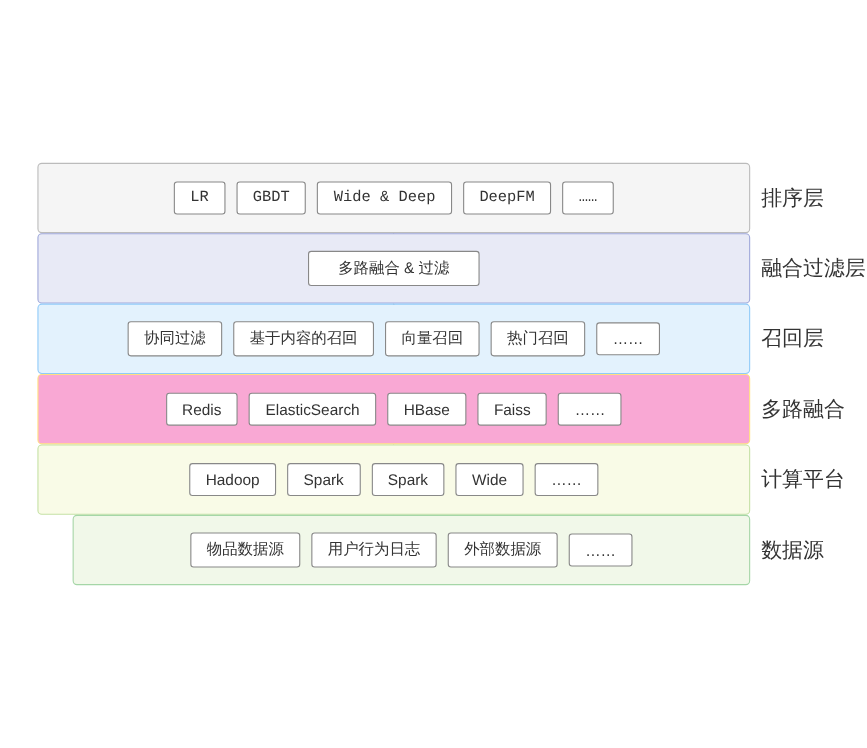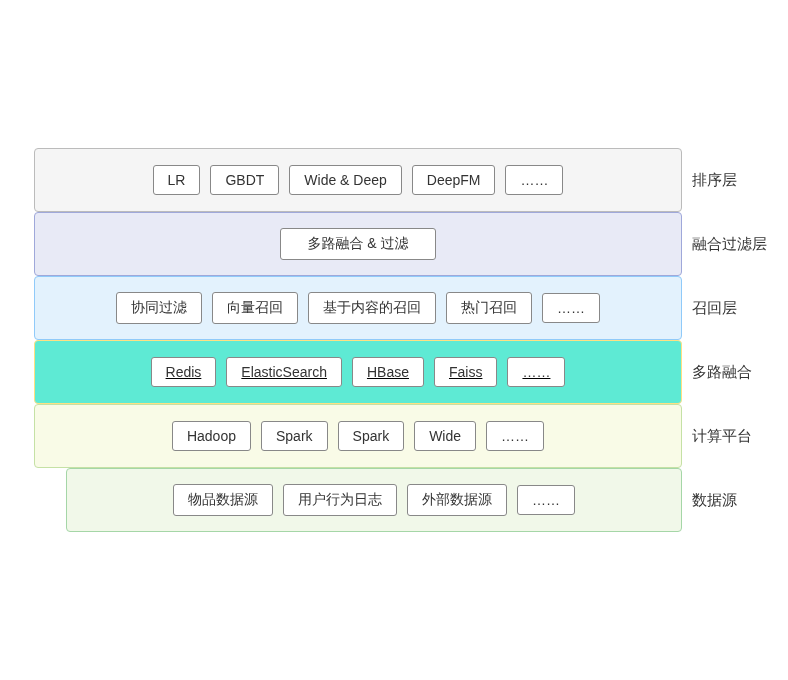--- a/index.html
+++ b/index.html
@@ -32,43 +32,43 @@
       padding: 14px 16px;
       display: flex;
       align-items: center;
       justify-content: center;
       min-height: 64px;
       position: relative;
     }
     .layer-label {
       width: 72px;
       text-align: left;
-      font-size: 15px;
+      font-size: 19px;
       color: #333;
       padding-left: 10px;
       white-space: nowrap;
     }
     
     .layer-paaixu {
       background: #f5f5f5;
       border: 1.5px solid #bbb;
+      font-family: Liberation Mono, monospace;
     }
     .layer-ronghe {
       background: #e8eaf6;
       border: 1.5px solid #9fa8da;
     }
     .layer-zhaohu {
       background: #e3f2fd;
       border: 1.5px solid #90caf9;
       align-items: center;
     }
     .layer-storage {
-      background: #5eead4;
+      background: #f9a8d4;
       border: 1.5px solid #ffe082;
-      text-decoration: underline;
     }
     .layer-compute {
       background: #f9fbe7;
       border: 1.5px solid #c5e1a5;
       text-align: center;
     }
     .layer-source {
       background: #f1f8e9;
       border: 1.5px solid #a5d6a7;
       margin-left: 32px;
@@ -174,22 +174,22 @@
             <div class="arrow-head"></div>
             <div class="arrow-shaft"></div>
           </div>
         </div>
         <div class="arrow-label-spacer"></div>
       </div>
     <div class="layer-row">
       <div class="layer-box layer-zhaohu">
         <div class="items-row">
           <div class="item-box">协同过滤</div>
+          <div class="item-box">基于内容的召回</div>
           <div class="item-box">向量召回</div>
-          <div class="item-box">基于内容的召回</div>
           <div class="item-box">热门召回</div>
           <div class="item-box">……</div>
         </div>
       </div>
       <div class="layer-label">召回层</div>
     </div>
     <div class="arrow-row">
         <div class="arrow-spacer">
           <div class="arrow-up">
             <div class="arrow-head"></div>

